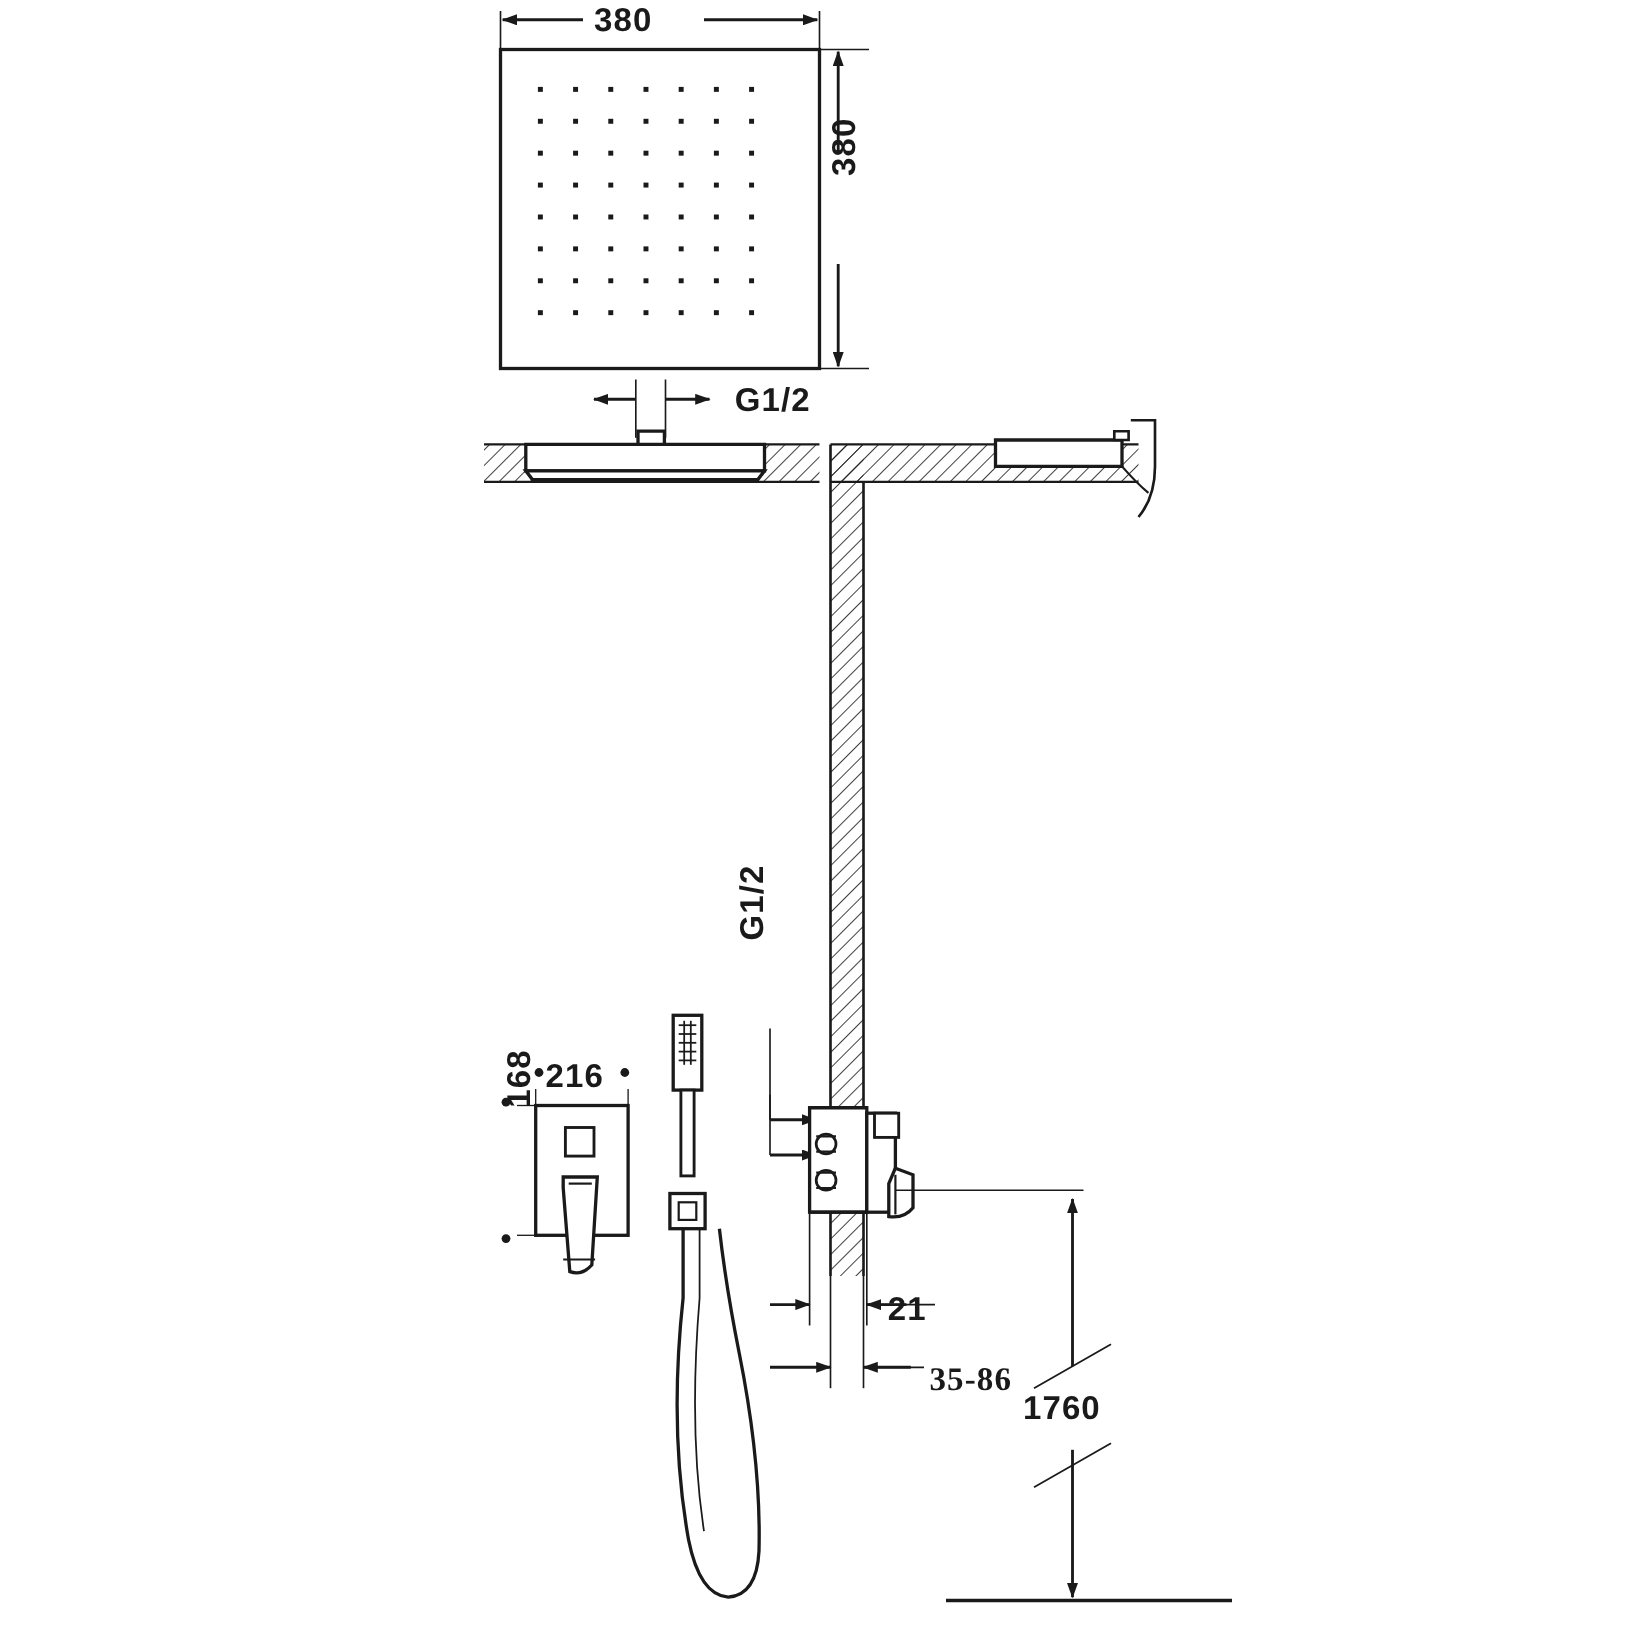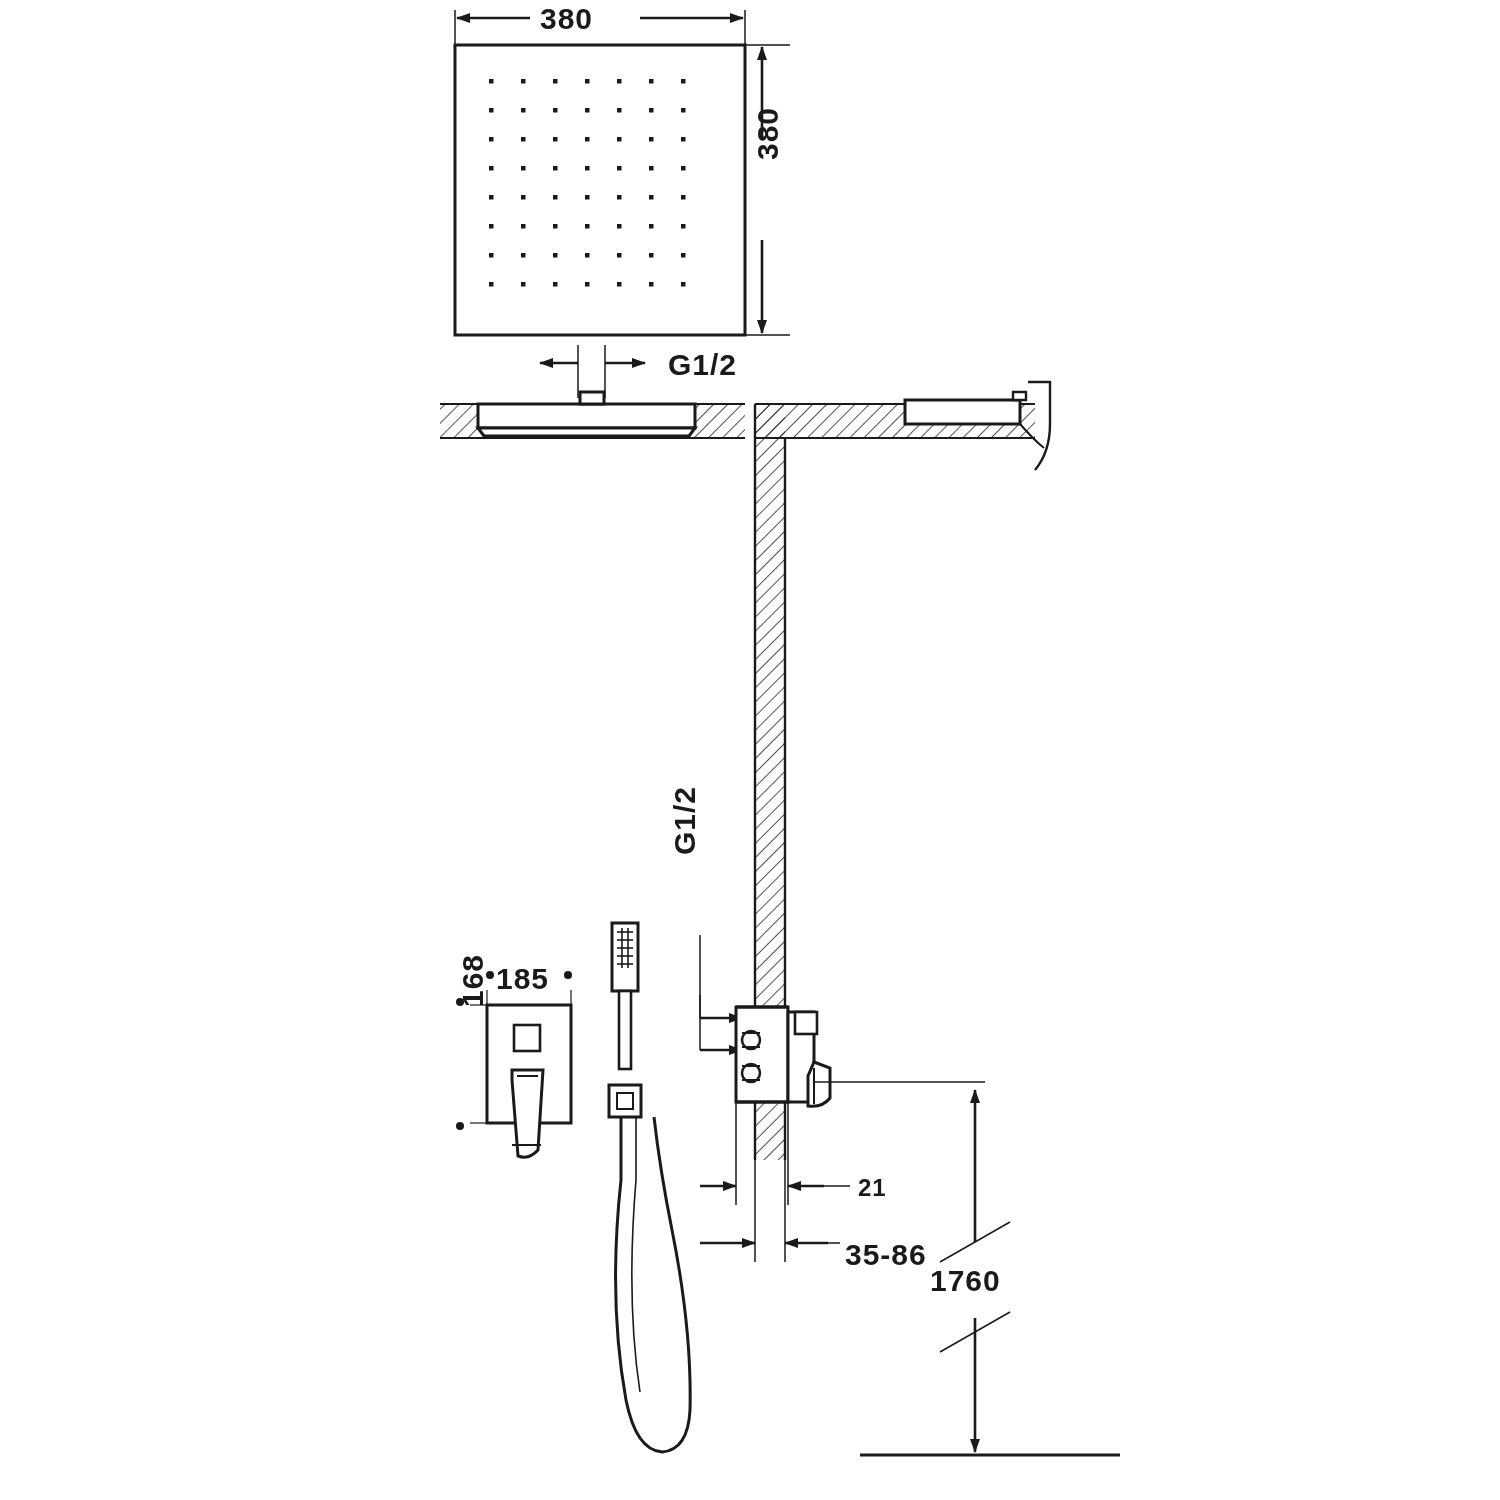--- a/index.html
+++ b/index.html
@@ -29,22 +29,22 @@
     color: #1a1a1a;
     white-space: nowrap;
     letter-spacing: 1px;
   }
   .s-380w  { left: 540px;  top: 2px;    font-size: 30px; }
   .s-380h  { left: 751px;  top: 160px;  font-size: 30px; transform: rotate(-90deg); transform-origin: left top; }
   .s-g12a  { left: 668px;  top: 348px;  font-size: 30px; }
   .s-g12b  { left: 668px;  top: 855px;  font-size: 30px; transform: rotate(-90deg); transform-origin: left top; }
   .s-118   { left: 496px;  top: 962px;  font-size: 30px; }
   .s-168   { left: 456px;  top: 1007px; font-size: 30px; transform: rotate(-90deg); transform-origin: left top; }
-  .s-21    { left: 858px;  top: 1174px; font-size: 24px; }
-  .s-3586  { left: 845px;  top: 1238px; font-size: 30px; }
+  .s-21    { left: 807px;  top: 1174px; font-size: 30px; }
+  .s-3586  { left: 845px;  top: 1238px; font-size: 30px; font-family: Liberation Serif, serif; }
   .s-1050  { left: 930px;  top: 1264px; font-size: 30px; }
 </style>
 </head>
 <body>
 
 <div id="sheet">
 
   <svg width="1500" height="1500" viewBox="0 0 1500 1500">
     <defs>
       <marker id="arrEnd" markerWidth="14" markerHeight="10" refX="13" refY="5" orient="auto" markerUnits="userSpaceOnUse">
@@ -265,19 +265,19 @@
 
       <path d="M621,1117 L621,1180 Q608,1300 626,1400 Q636,1450 662,1452 Q688,1450 690,1410 Q692,1330 672,1230 Q660,1170 654,1117" fill="none" stroke="#1a1a1a" stroke-width="3"></path>
       <path d="M636,1117 L636,1180 Q626,1300 640,1392" fill="none" stroke="#1a1a1a" stroke-width="1.6"></path>
     </g>
   </svg>
 
   <div class="dimtext s-380w">380</div>
   <div class="dimtext s-380h">380</div>
   <div class="dimtext s-g12a">G1/2</div>
   <div class="dimtext s-g12b">G1/2</div>
-  <div class="dimtext s-118">185</div>
+  <div class="dimtext s-118">216</div>
   <div class="dimtext s-168">168</div>
   <div class="dimtext s-21">21</div>
   <div class="dimtext s-3586">35-86</div>
   <div class="dimtext s-1050">1760</div>
 
 </div>
 
 </body></html>

